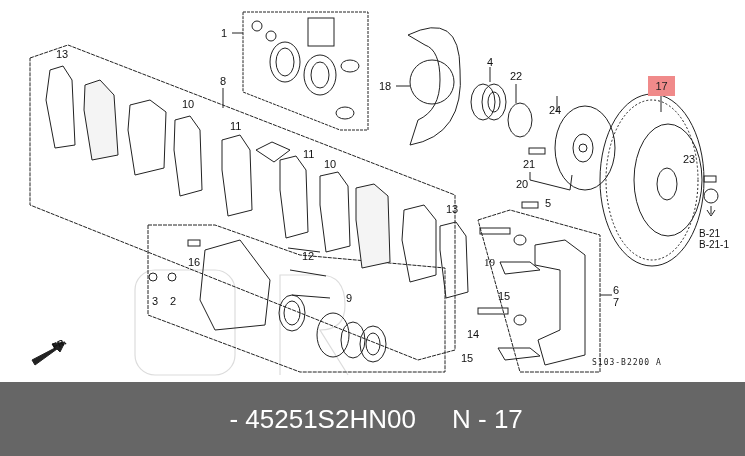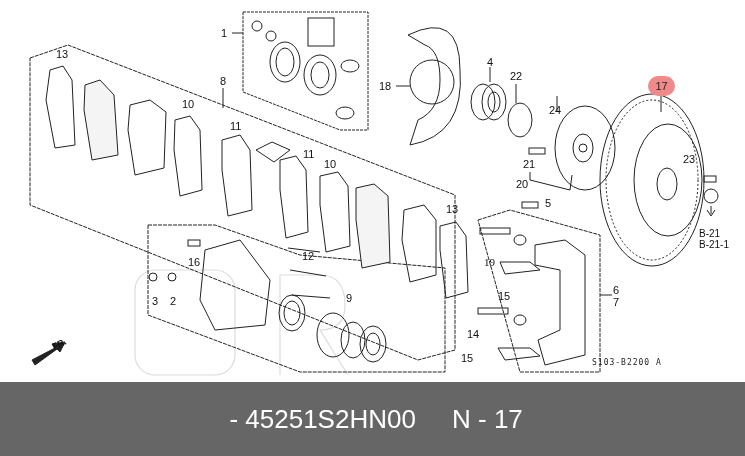--- a/index.html
+++ b/index.html
@@ -1,20 +1,20 @@
 <!DOCTYPE html>
 <html><head>
 <meta charset="utf-8">
 <style>
   html,body{margin:0;padding:0;}
   body{width:745px;height:456px;background:#ffffff;position:relative;overflow:hidden;font-family:"Liberation Sans",sans-serif;}
   #diagram{position:absolute;left:0;top:0;width:745px;height:382px;background:#fff;}
   #diagram svg{position:absolute;left:0;top:0;}
   .lbl{position:absolute;font-family:"Liberation Sans",sans-serif;font-size:11px;color:#111;line-height:12px;white-space:nowrap;}
-  .lbl-hl{position:absolute;background:#f08a8a;color:#222;font-size:11px;width:27px;height:20px;line-height:20px;text-align:center;border-radius:10px;}
+  .lbl-hl{position:absolute;background:#f08a8a;color:#222;font-size:11px;width:27px;height:20px;line-height:20px;text-align:center;}
   .code{position:absolute;font-family:"DejaVu Sans Mono",monospace;font-size:8px;letter-spacing:1px;color:#222;}
   .watermark{position:absolute;font-family:"Liberation Sans",sans-serif;font-size:96px;font-weight:bold;color:transparent;-webkit-text-stroke:1px #d9d9d9;letter-spacing:6px;}
   #footer{position:absolute;left:0;top:382px;width:745px;height:74px;background:#666666;display:flex;align-items:center;justify-content:center;}
   #footer span{color:#ffffff;font-family:"Liberation Sans",sans-serif;font-size:26px;white-space:pre;}
 </style>
 </head>
 <body>
 
 <div id="diagram">
   <svg width="745" height="382" viewBox="0 0 745 382">

